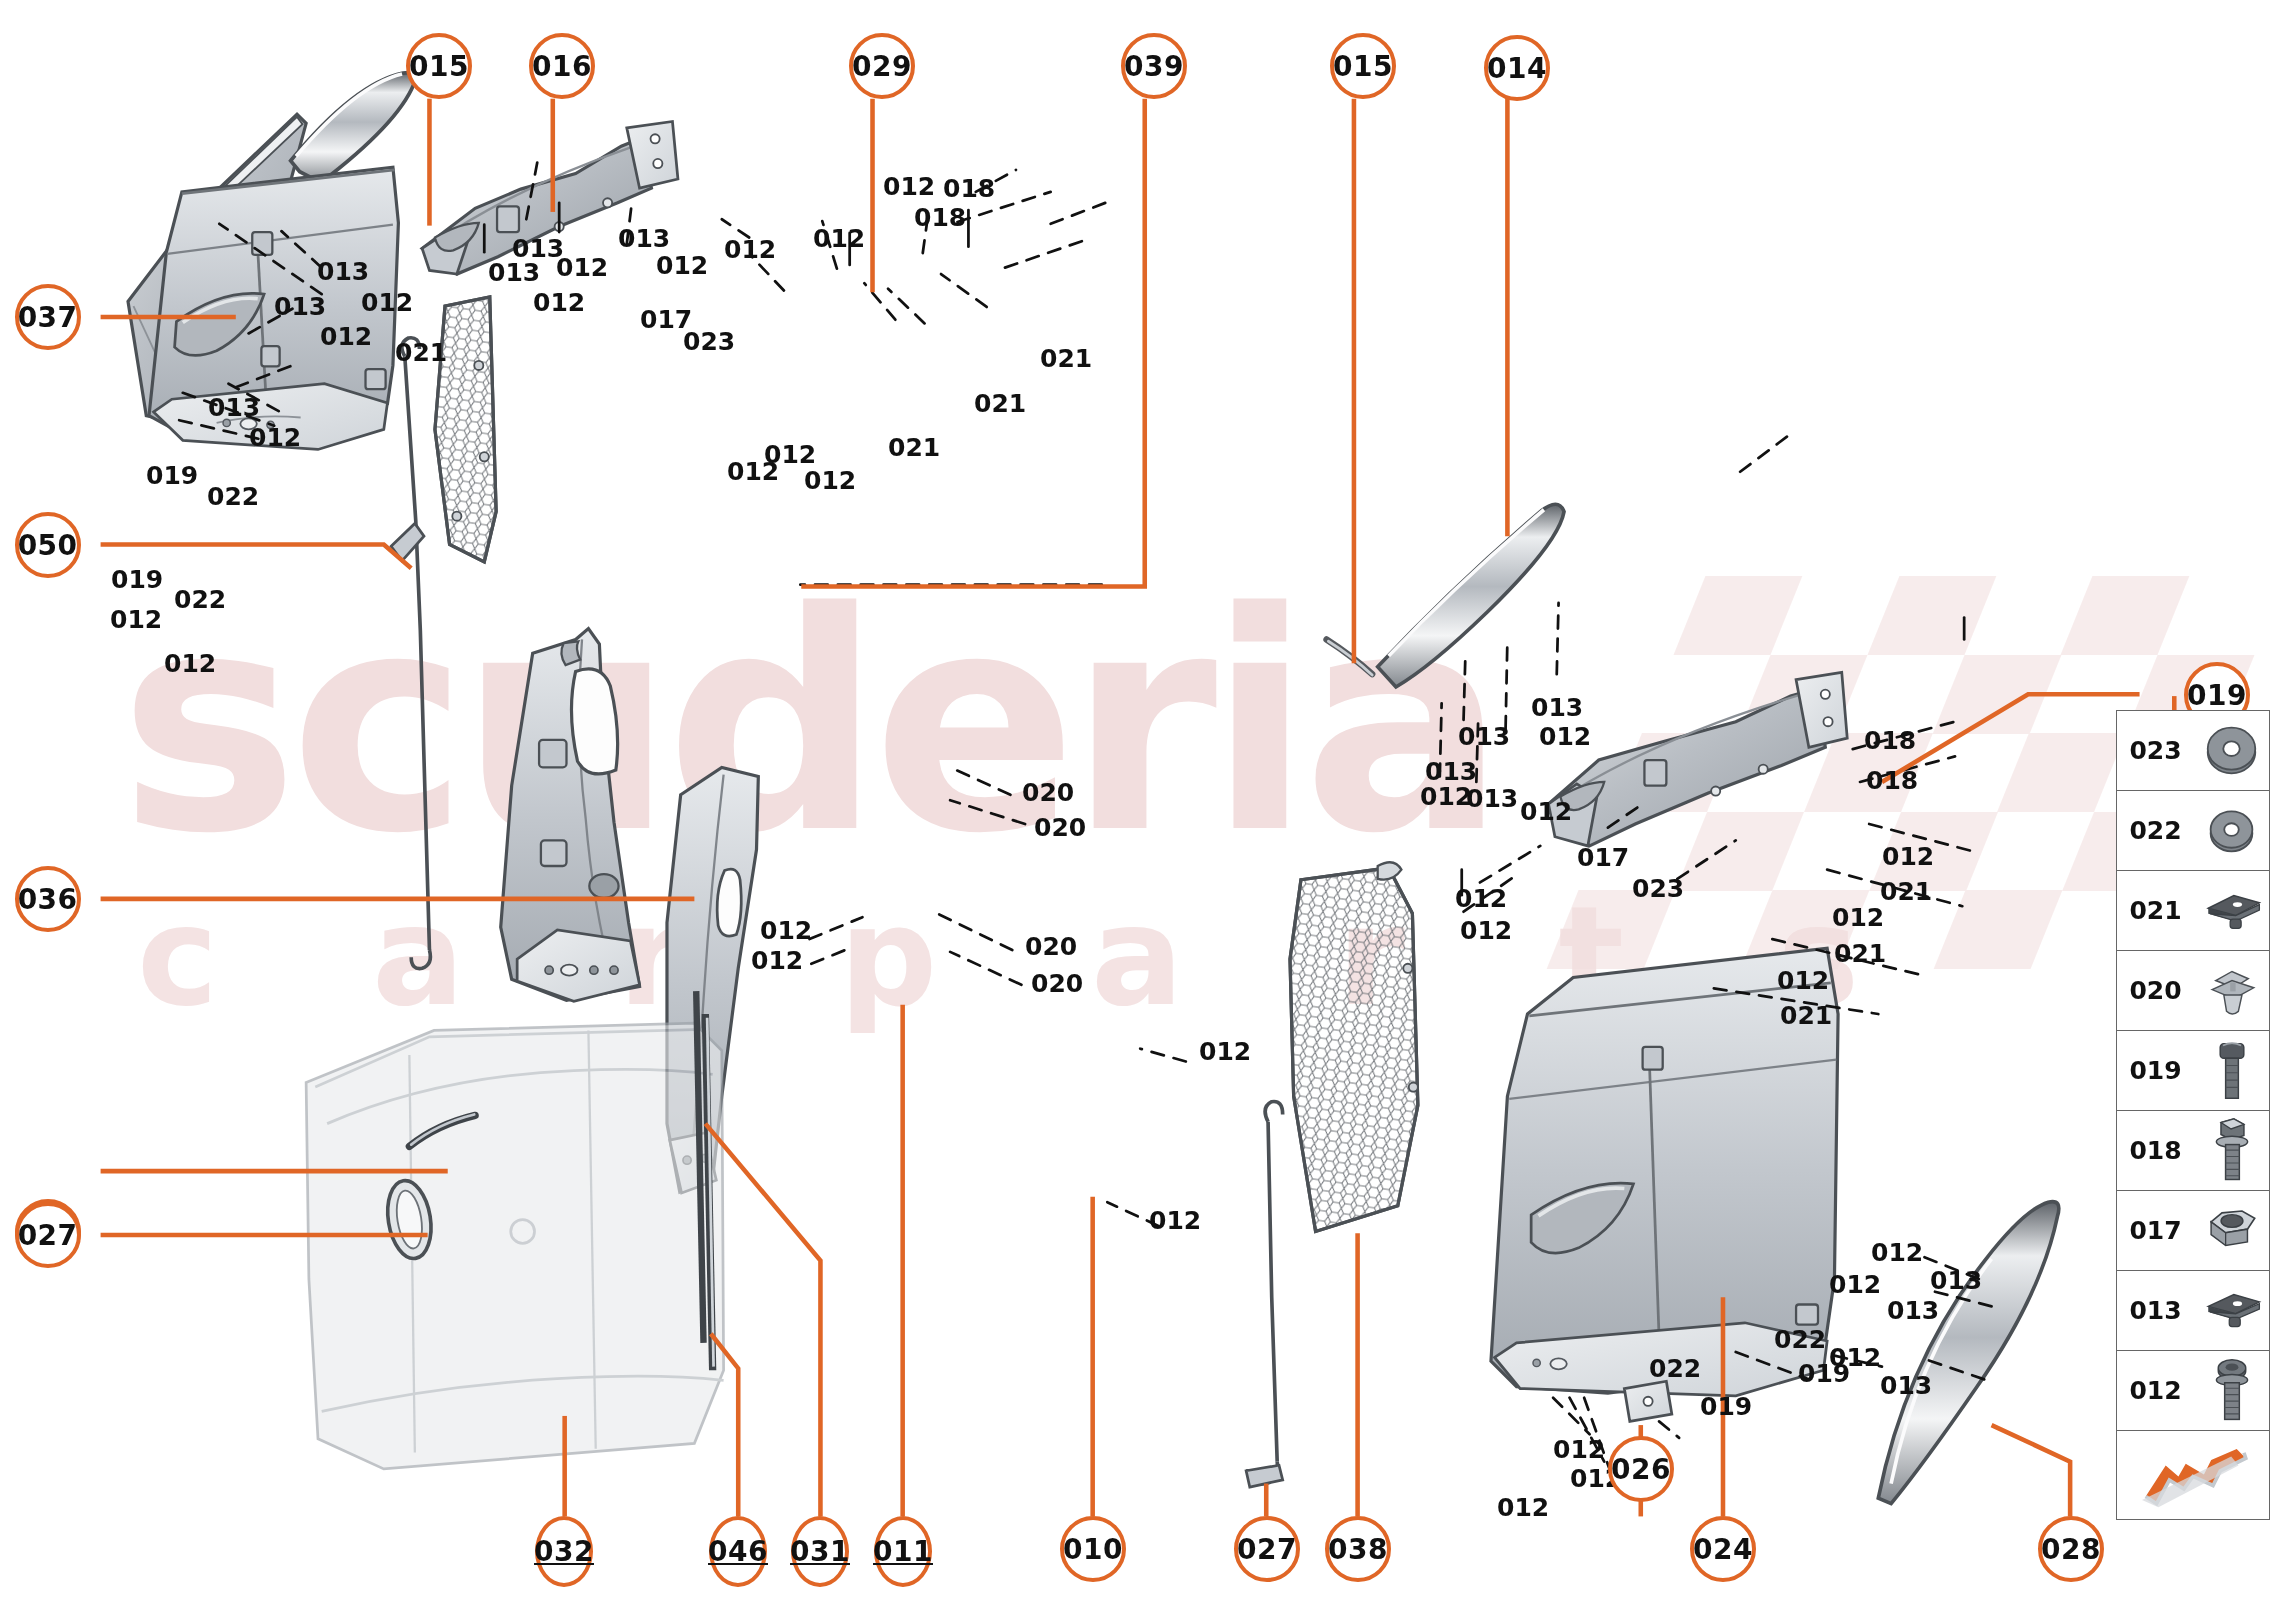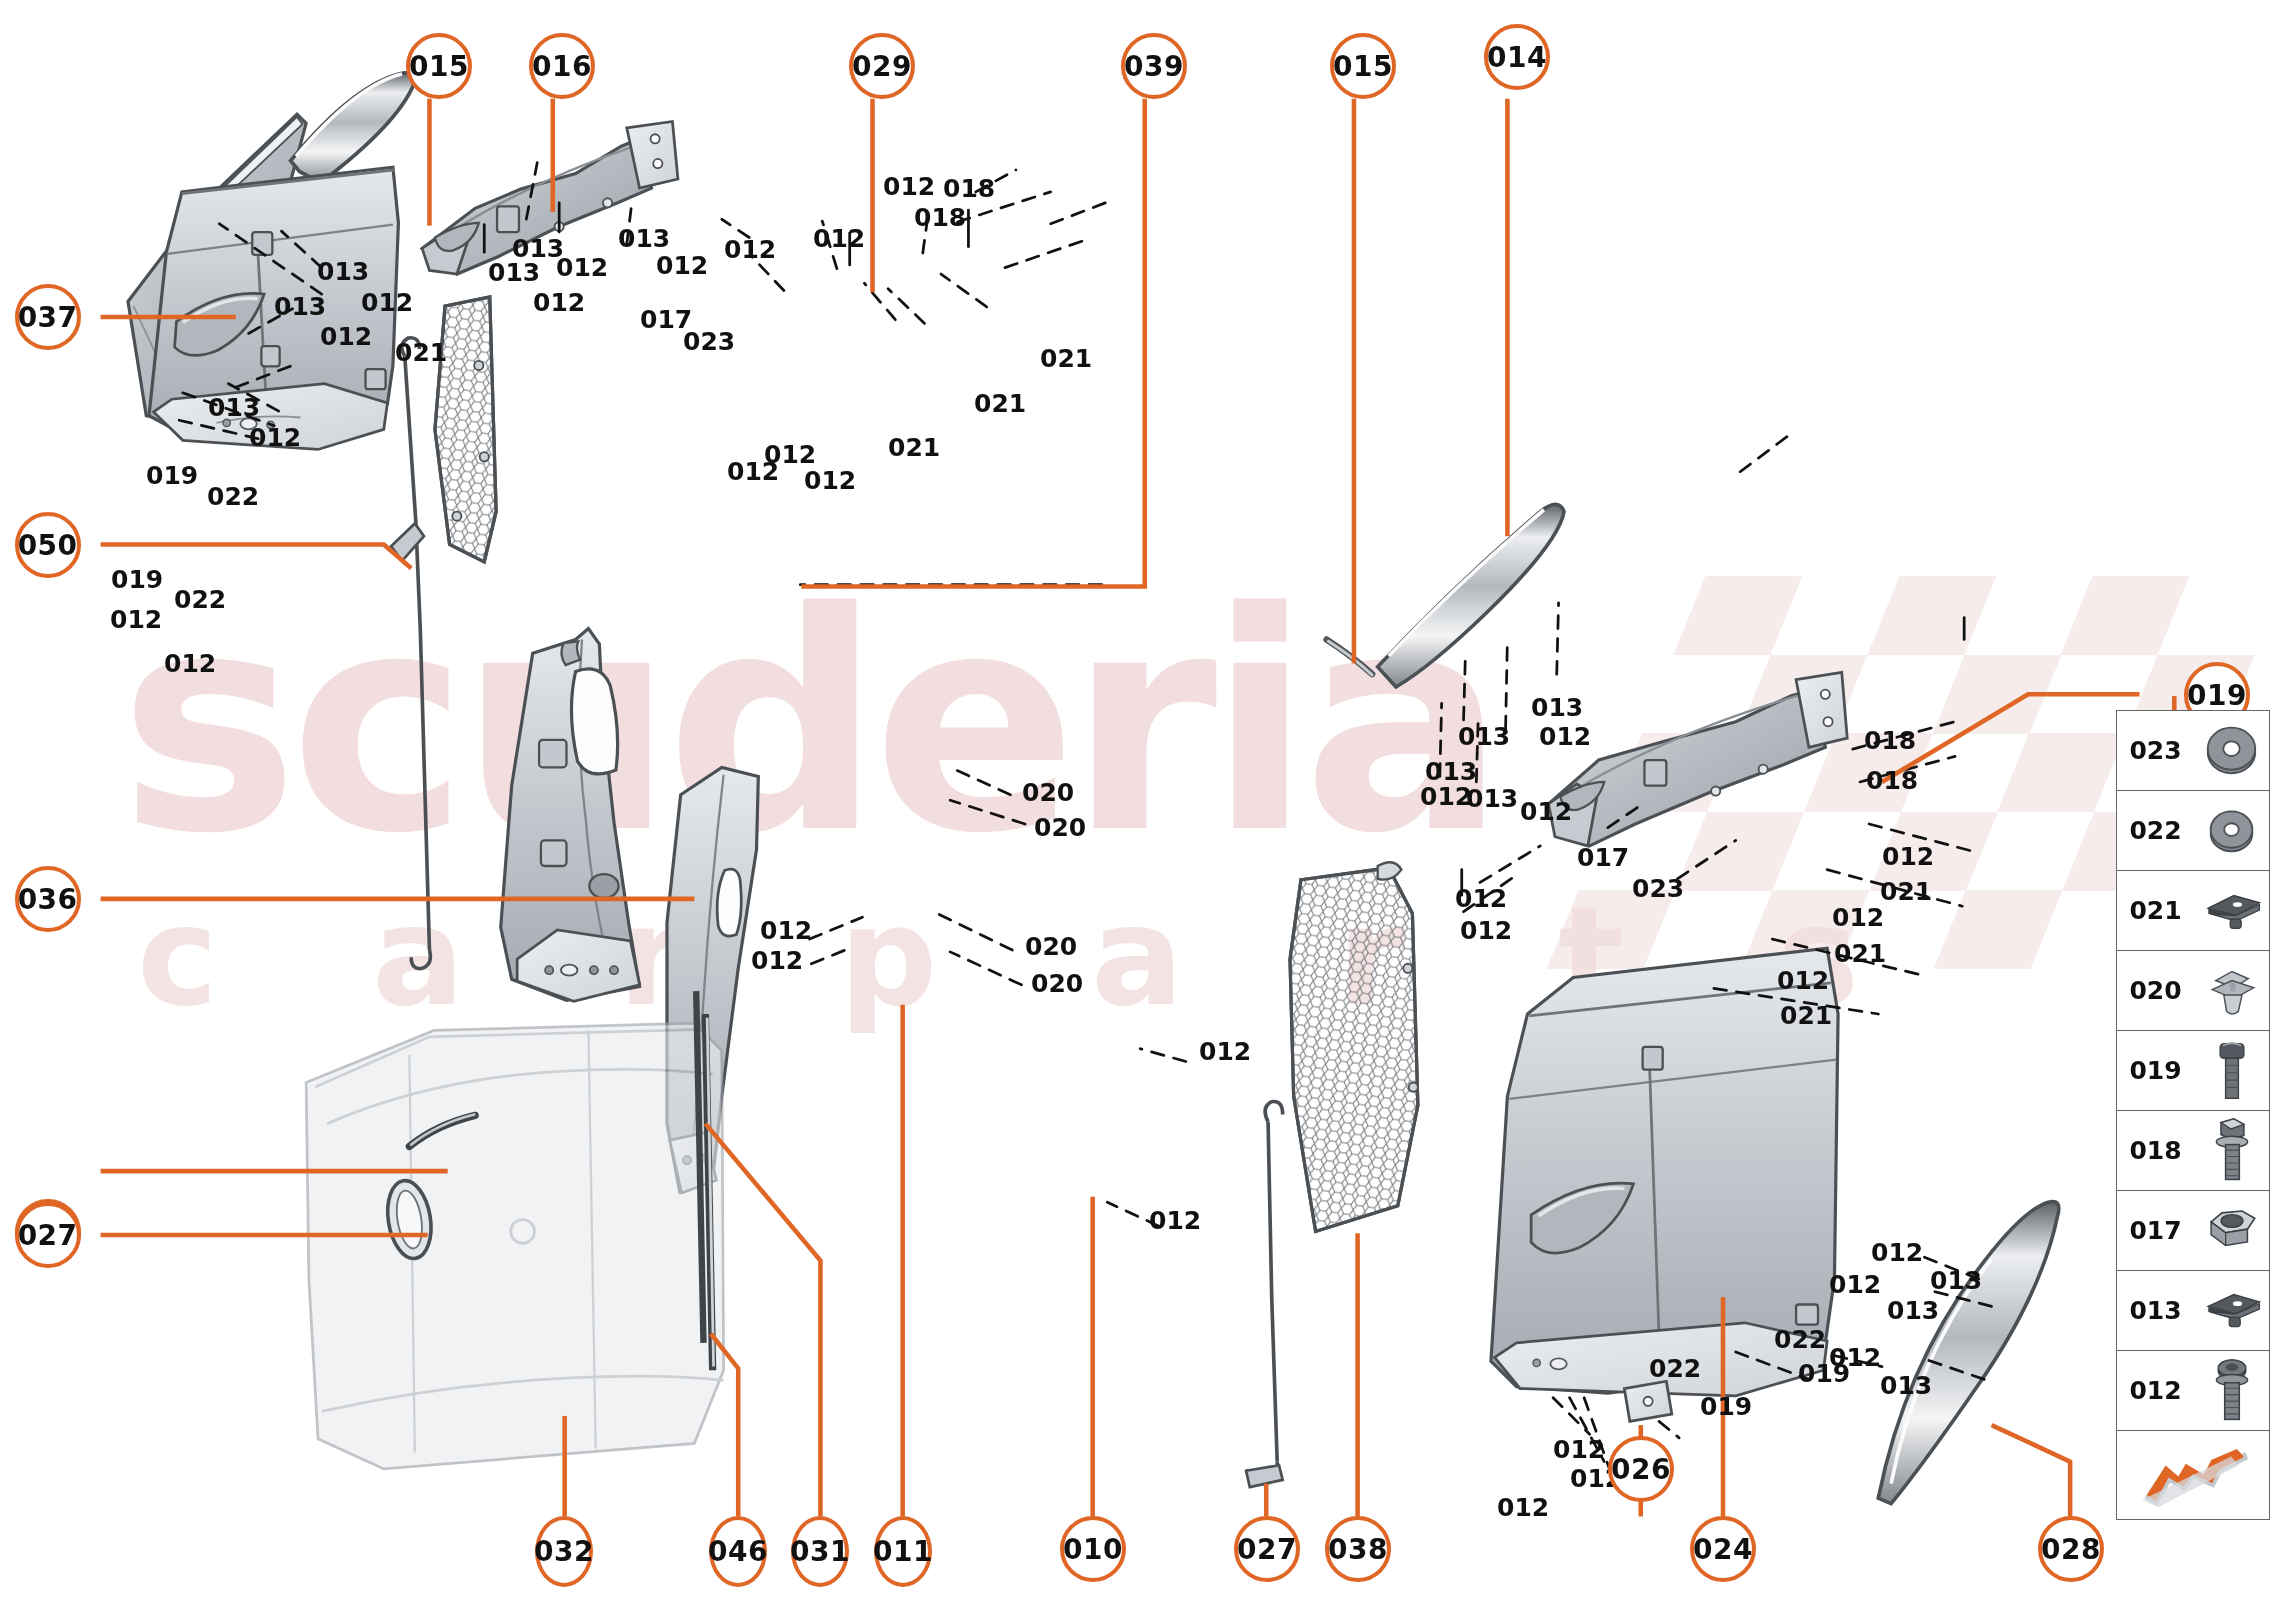--- a/index.html
+++ b/index.html
@@ -37,21 +37,21 @@
     width:66px;height:66px;
     border:4.6px solid #e06626;
     border-radius:50%;
     background:#ffffff;
     display:flex;align-items:center;justify-content:center;
     font-size:28px;font-weight:bold;color:#111;
     letter-spacing:0.5px;
     box-sizing:border-box;
     z-index:40;
   }
-  .callout.oval{width:58px;height:71px;}
+  .callout.oval{width:58px;height:71px;text-decoration:underline;}
 
   
   .flabel{
     position:absolute;
     font-size:25px;font-weight:bold;color:#111;
     white-space:nowrap;z-index:35;
     font-family:"DejaVu Sans","Liberation Sans",sans-serif;
   }
 
   
@@ -451,21 +451,21 @@
       <path d="M1886 1660 L1886 1420"></path>
       <path d="M2266 1660 L2266 1600 L2180 1560"></path>
     </g>
   </svg>
 
   <div class="callout" style="left:406px;top:33px">015</div>
   <div class="callout" style="left:529px;top:33px">016</div>
   <div class="callout" style="left:849px;top:33px">029</div>
   <div class="callout" style="left:1121px;top:33px">039</div>
   <div class="callout" style="left:1330px;top:33px">015</div>
-  <div class="callout" style="left:1484px;top:24px">014</div>
+  <div class="callout" style="left:1484px;top:35px">014</div>
 
   <div class="callout" style="left:14.6px;top:284px">037</div>
   <div class="callout" style="left:14.6px;top:512px">050</div>
   <div class="callout" style="left:14.6px;top:866px">036</div>
   <div class="callout" style="left:14.6px;top:1199px">035</div>
   <div class="callout" style="left:14.6px;top:1202px">027</div>
 
   <div class="callout" style="left:2184px;top:662px">019</div>
 
   <div class="callout oval" style="left:535px;top:1516px">032</div>

